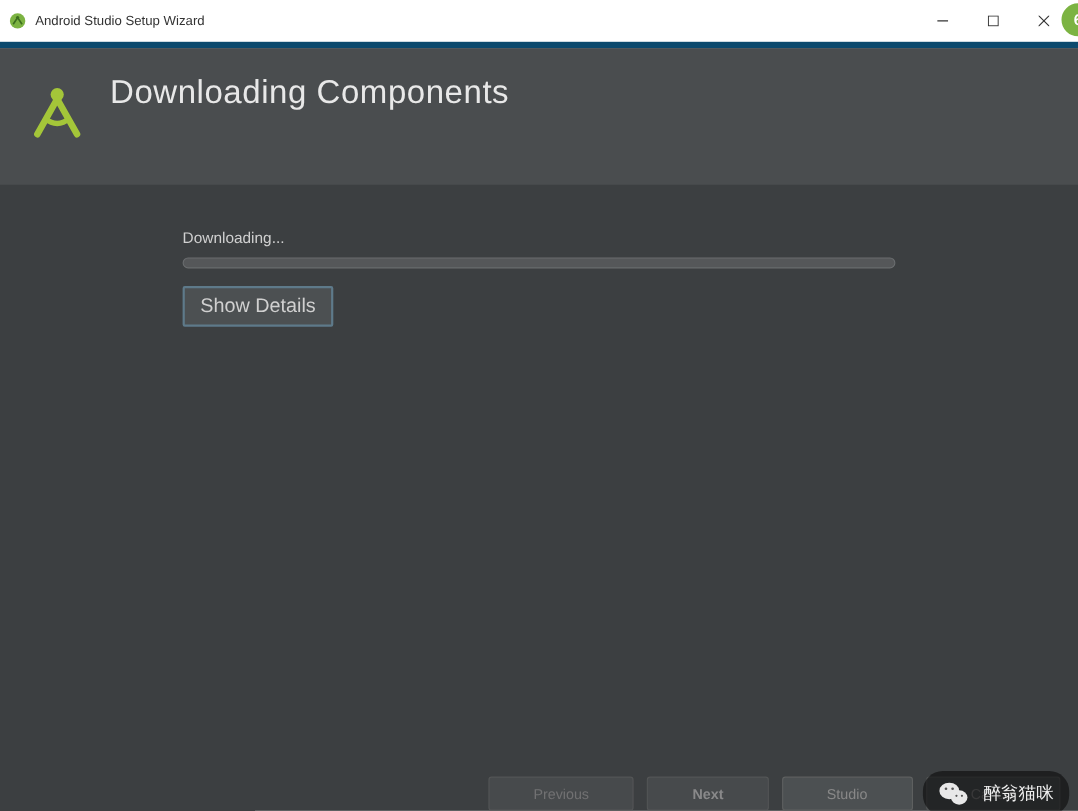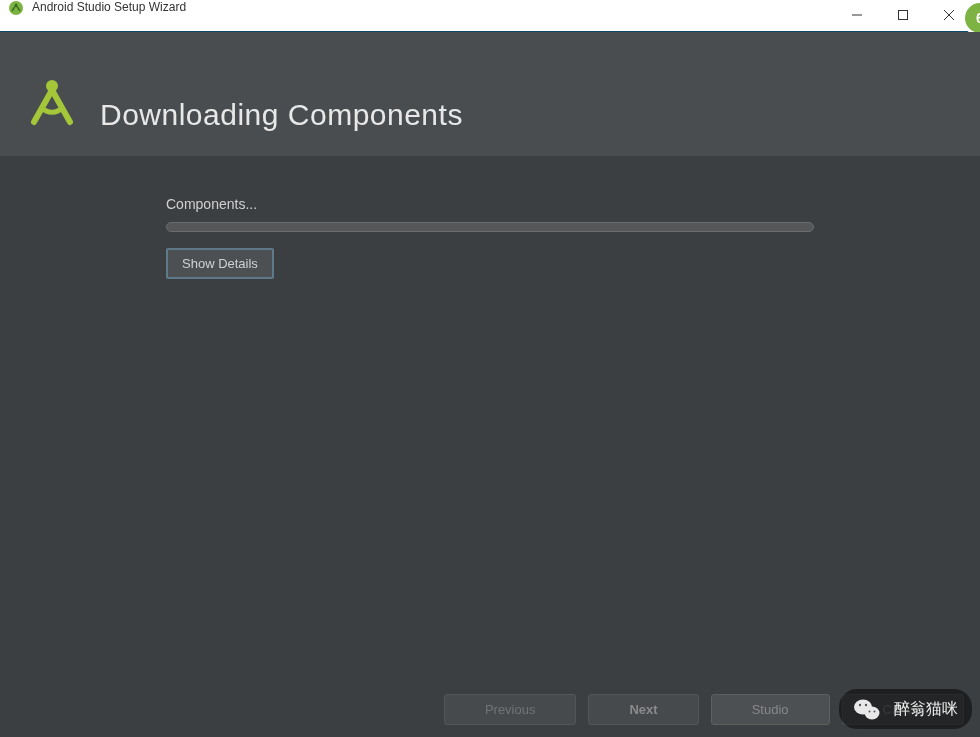--- a/index.html
+++ b/index.html
@@ -9,26 +9,26 @@
     }
     body {
       font-family: -apple-system, "Segoe UI", Arial, sans-serif;
       background: #ffffff;
       width: 980px;
       height: 737px;
       overflow: hidden;
       position: relative;
     }
     .titlebar {
-      height: 32px;
+      height: 44px;
       background: #ffffff;
       display: flex;
-      align-items: flex-start;
+      align-items: center;
       padding: 0 8px;
-      border-bottom: 1px solid #0c4a6e;
+      border-bottom: 6px solid #0c4a6e;
     }
     .titlebar-icon {
       width: 16px;
       height: 16px;
       margin-right: 8px;
       display: flex;
       align-items: center;
       justify-content: center;
     }
     .titlebar-title {
@@ -53,21 +53,21 @@
       height: calc(737px - 32px);
       background: #3c3f41;
       display: flex;
       flex-direction: column;
       position: relative;
     }
     .header {
       background: #4a4d4f;
       padding: 24px 20px;
       display: flex;
-      align-items: flex-end;
+      align-items: flex-start;
       gap: 16px;
       height: 124px;
     }
     .header-icon {
       width: 64px;
       height: 64px;
       display: flex;
       align-items: center;
       justify-content: center;
     }
@@ -95,21 +95,21 @@
       border-radius: 5px;
       margin-bottom: 16px;
       position: relative;
       overflow: hidden;
     }
     .show-details-btn {
       padding: 6px 14px;
       background: #4c5052;
       border: 2px solid #5e7a8a;
       color: #d0d0d0;
-      font-size: 13px;
+      font-size: 18px;
       cursor: pointer;
       border-radius: 2px;
     }
     .footer {
       height: 56px;
       display: flex;
       align-items: center;
       justify-content: flex-end;
       padding: 0 16px;
       gap: 12px;
@@ -208,21 +208,21 @@
       <svg width="64" height="64" viewBox="0 0 64 64">
         <circle cx="32" cy="18" r="6" fill="#a4c639"></circle>
         <path d="M 14 54 L 32 22 L 50 54" stroke="#a4c639" stroke-width="6" fill="none" stroke-linecap="round" stroke-linejoin="round"></path>
         <path d="M 22 40 A 14 14 0 0 0 42 40" stroke="#a4c639" stroke-width="5" fill="none"></path>
       </svg>
     </div>
     <div class="header-title">Downloading Components</div>
   </div>
 
   <div class="content">
-    <div class="status-text">Components...</div>
+    <div class="status-text">Downloading...</div>
     <div class="progress-bar"></div>
     <button class="show-details-btn">Show Details</button>
   </div>
 
   <div class="footer">
     <button class="footer-btn disabled">Previous</button>
     <button class="footer-btn disabled next">Next</button>
     <button class="footer-btn">Studio</button>
     <button class="footer-btn disabled">Cancel</button>
   </div>

